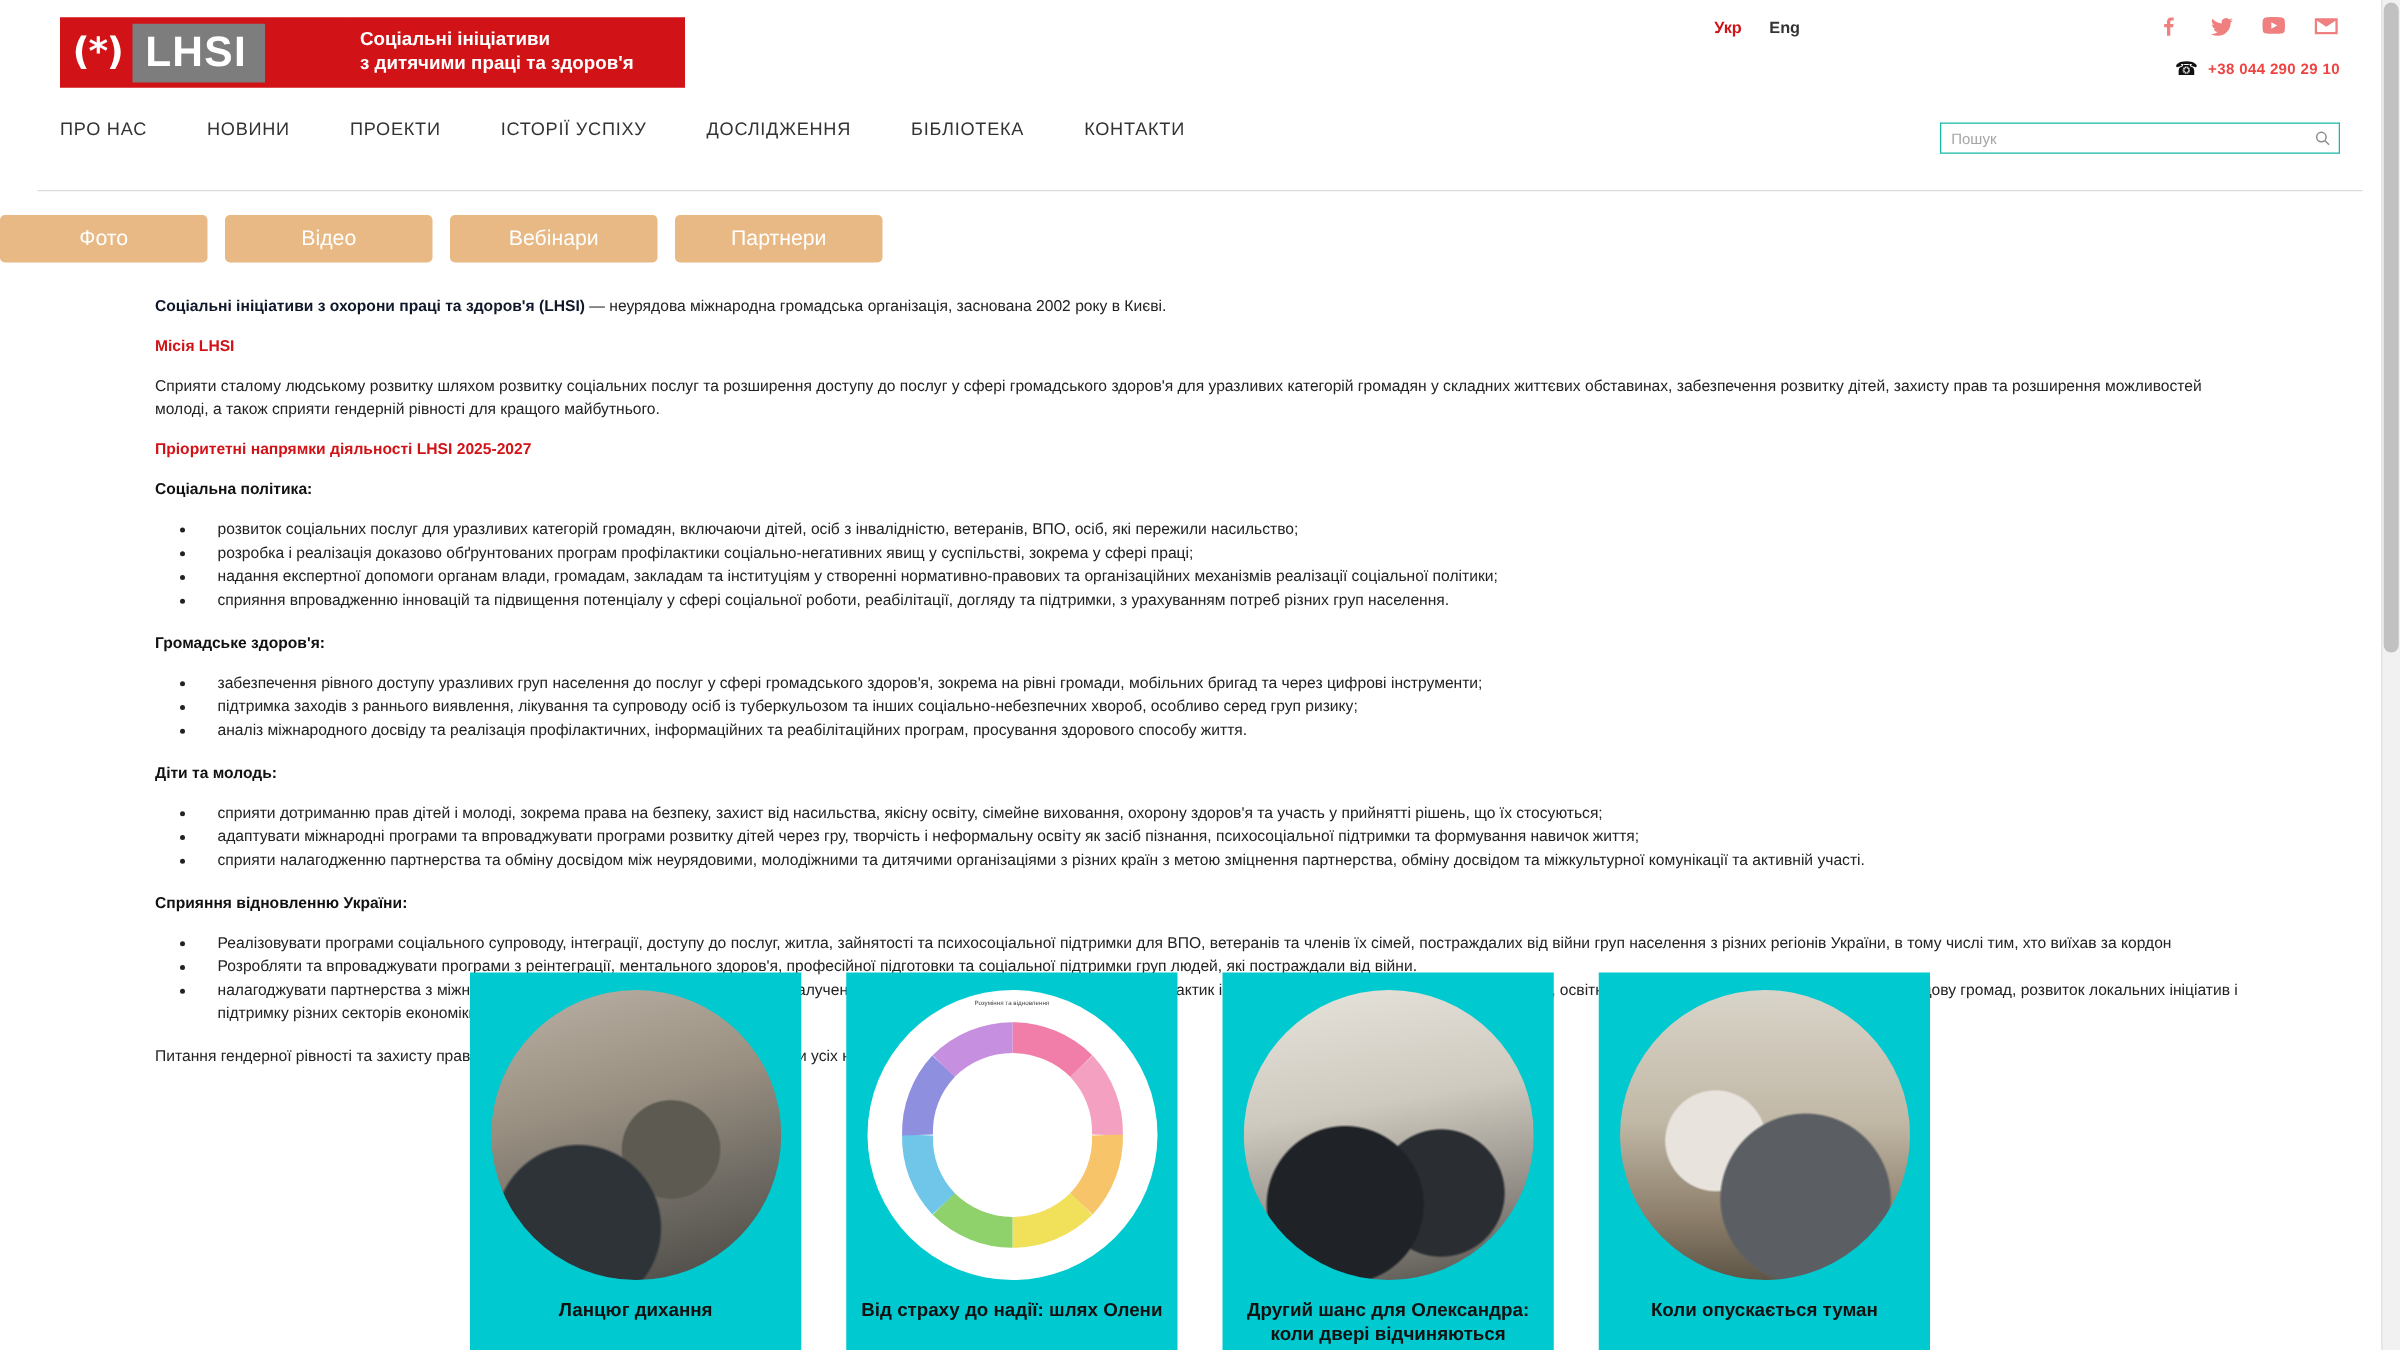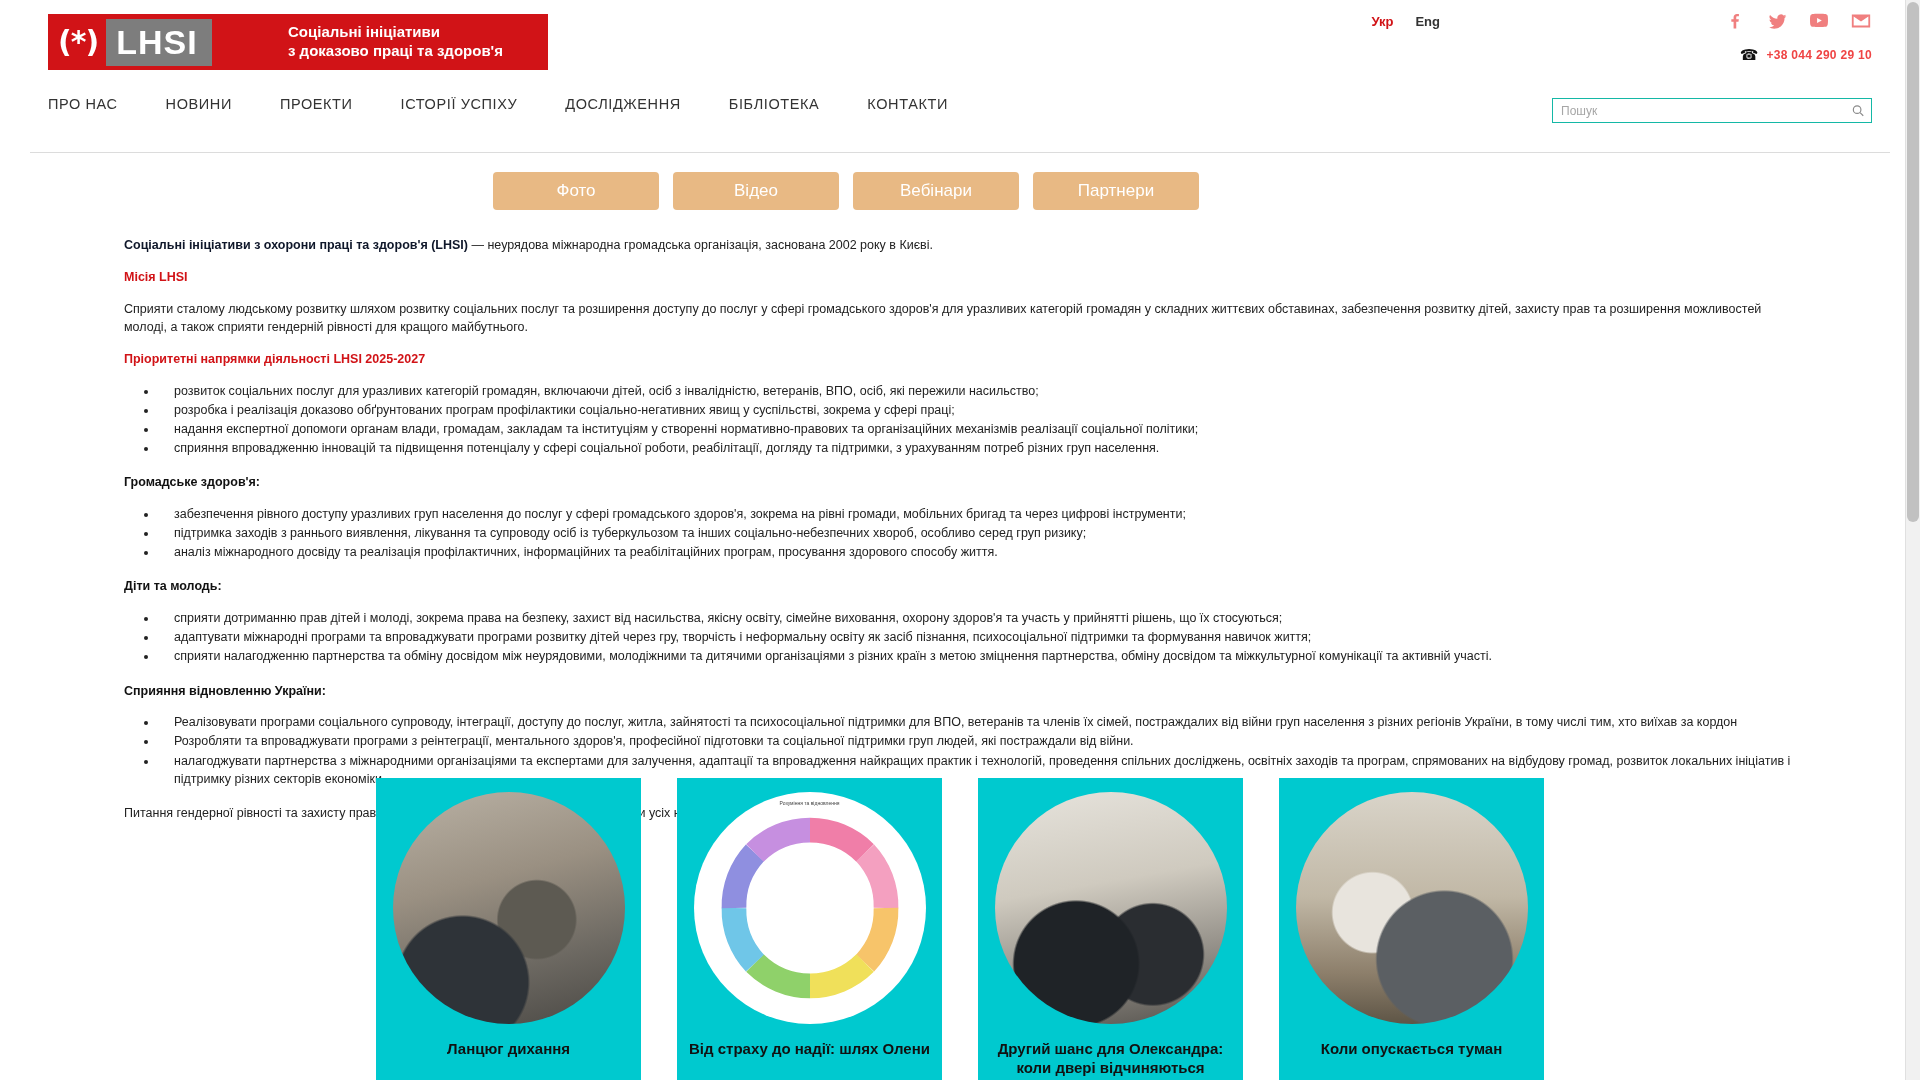--- a/index.html
+++ b/index.html
@@ -187,21 +187,20 @@
     background: #dcdcdc;
   }
 
   
   .tabs {
     position: absolute;
     top: 172px;
     left: 0;
     width: 1692px;
     display: flex;
-    justify-content: center;
     gap: 14px;
   }
   .tab {
     width: 166px;
     height: 38px;
     background: #e8b984;
     color: #ffffff;
     font-size: 17px;
     display: flex;
     align-items: center;
@@ -339,21 +338,21 @@
 
   <div class="header">
 
     <div class="logo">
       <div class="logo-left">
         <span class="logo-star">(*)</span>
         <span class="logo-lhsi">LHSI</span>
       </div>
       <div class="logo-right">
         <span>Соціальні ініціативи</span>
-        <span>з доказово праці та здоров'я</span>
+        <span>з дитячими праці та здоров'я</span>
       </div>
     </div>
 
     <div class="lang-row">
       <span class="lang active">Укр</span>
       <span class="lang inactive">Eng</span>
     </div>
 
     <div class="social-row">
       <span class="soc">
@@ -418,20 +417,21 @@
 
     <p>
       <span class="lead-red">Соціальні ініціативи з охорони праці та здоров'я (LHSI)</span><span> — неурядова міжнародна громадська організація, заснована 2002 року в Києві.</span>
     </p>
 
     <p class="h-red">Місія LHSI</p>
     <p class="just">Сприяти сталому людському розвитку шляхом розвитку соціальних послуг та розширення доступу до послуг у сфері громадського здоров'я  для уразливих категорій громадян у складних життєвих обставинах, забезпечення розвитку дітей, захисту прав та розширення можливостей молоді, а також сприяти гендерній рівності для кращого майбутнього.</p>
 
     <p class="h-red">Пріоритетні напрямки діяльності LHSI 2025-2027</p>
 
+    <p class="h-black">Соціальна політика:</p>
     <ul>
       <li>розвиток соціальних послуг для уразливих категорій громадян, включаючи дітей, осіб з інвалідністю, ветеранів, ВПО, осіб, які пережили насильство;</li>
       <li>розробка і реалізація доказово обґрунтованих програм профілактики соціально-негативних явищ у суспільстві, зокрема у сфері праці;</li>
       <li>надання експертної допомоги органам влади, громадам, закладам та інституціям у створенні нормативно-правових та організаційних механізмів реалізації соціальної політики;</li>
       <li>сприяння впровадженню інновацій та підвищення потенціалу у сфері соціальної роботи, реабілітації, догляду та підтримки, з урахуванням потреб різних груп населення.</li>
     </ul>
 
     <p class="h-black">Громадське здоров'я:</p>
     <ul>
       <li>забезпечення рівного доступу уразливих груп населення до послуг у сфері громадського здоров'я, зокрема на рівні громади, мобільних бригад та через цифрові інструменти;</li>

